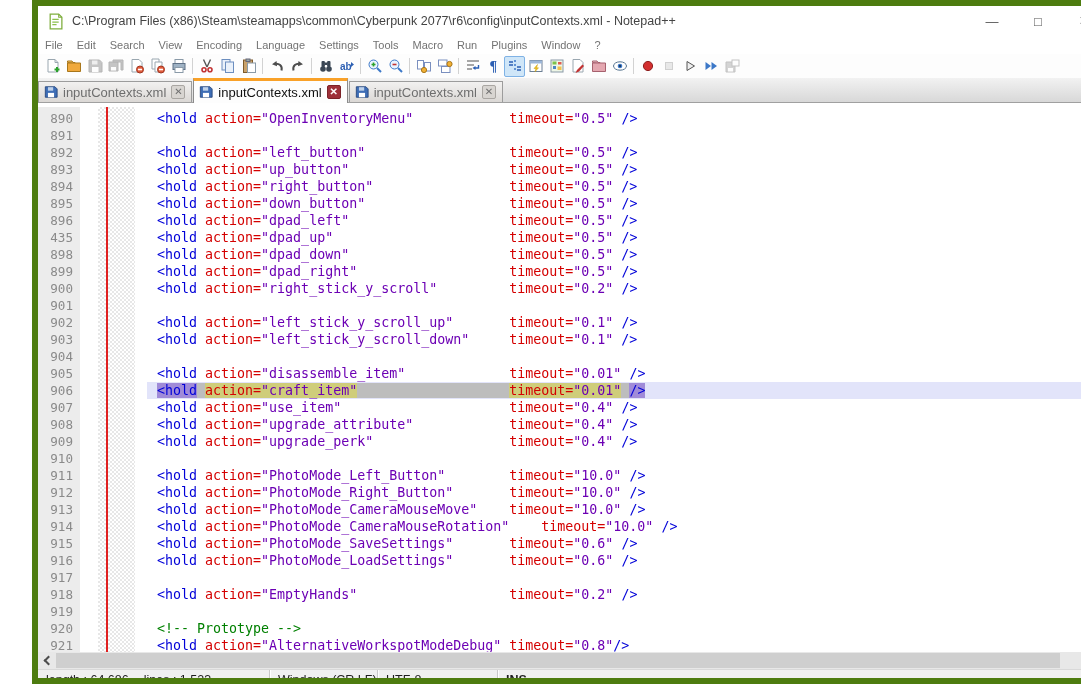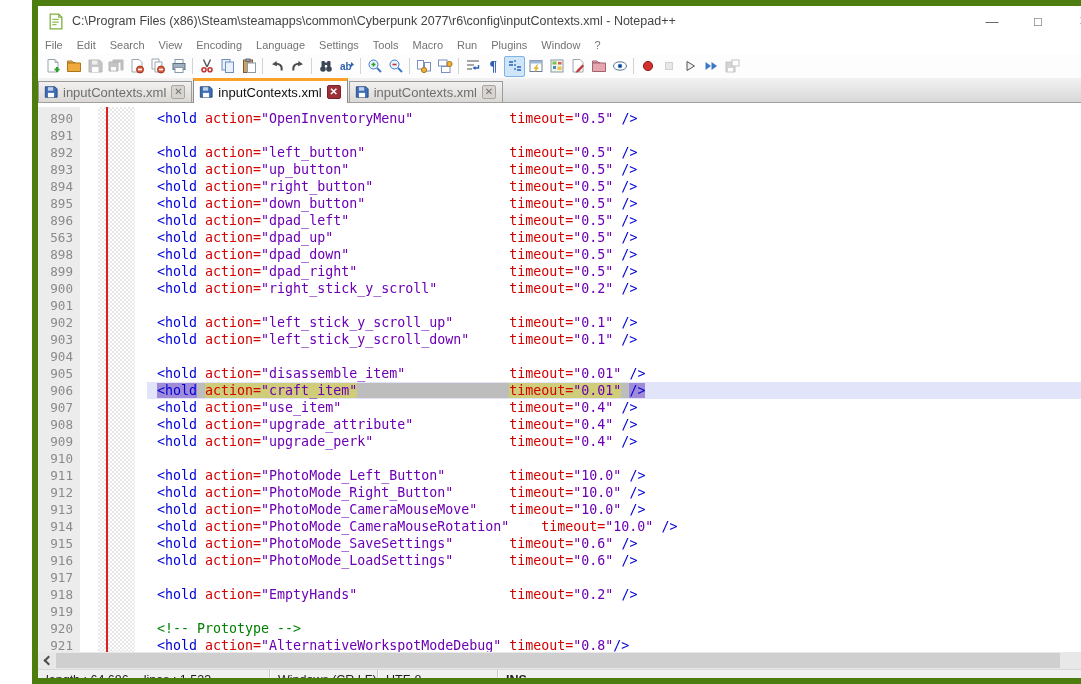--- a/index.html
+++ b/index.html
@@ -462,21 +462,21 @@
 
   <div class="editor">
     <div class="gutter">
         <div class="ln">890</div>
         <div class="ln">891</div>
         <div class="ln">892</div>
         <div class="ln">893</div>
         <div class="ln">894</div>
         <div class="ln">895</div>
         <div class="ln">896</div>
-        <div class="ln">563</div>
+        <div class="ln">435</div>
         <div class="ln">898</div>
         <div class="ln">899</div>
         <div class="ln">900</div>
         <div class="ln">901</div>
         <div class="ln">902</div>
         <div class="ln">903</div>
         <div class="ln">904</div>
         <div class="ln">905</div>
         <div class="ln">906</div>
         <div class="ln">907</div>

